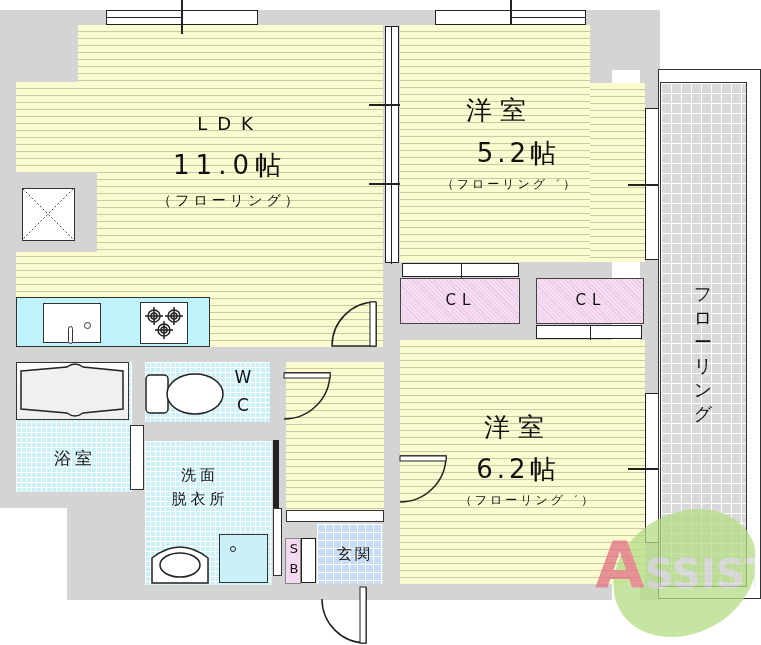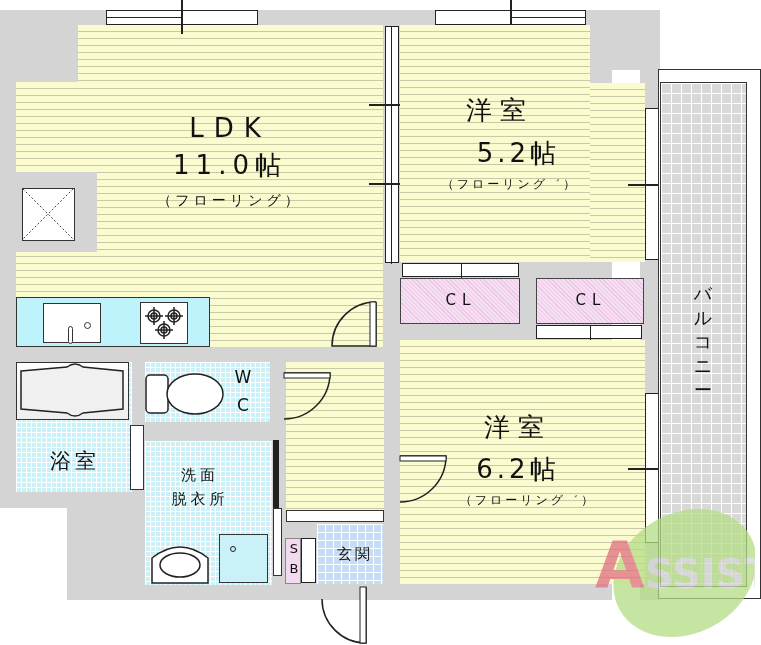--- a/index.html
+++ b/index.html
@@ -58,21 +58,21 @@
           <line x1="4" y1="13" x2="22" y2="13"></line>
         <line x1="33" y1="4" x2="33" y2="22"></line>
           <line x1="24" y1="13" x2="42" y2="13"></line>
         <line x1="23" y1="18" x2="23" y2="36"></line>
           <line x1="14" y1="27" x2="32" y2="27"></line>
       </g>
     </svg>
   </div>
 </div>
 
-<div class="abs label" style="left:150px;top:113px;width:160px;font-size:26px;letter-spacing:10px;">LDK</div>
+<div class="abs label" style="left:150px;top:113px;width:160px;font-size:18px;letter-spacing:10px;">LDK</div>
 <div class="abs label" style="left:150px;top:148px;width:160px;font-size:26px;letter-spacing:6px;">11.0帖</div>
 <div class="abs label" style="left:130px;top:192px;width:200px;font-size:14px;letter-spacing:4px;">（フローリング）</div>
 
 <div class="abs win" style="left:106px;top:10px;width:152px;height:15px;">
     <div class="abs dline" style="left:0;top:6px;width:74px;height:1px;"></div>
   </div>
 <div class="abs dline" style="left:181px;top:0;width:1.5px;height:34px;"></div>
 <div class="abs win" style="left:435px;top:10px;width:151px;height:15px;">
     <div class="abs dline" style="left:75px;top:6px;width:75px;height:1px;"></div>
   </div>
@@ -111,36 +111,36 @@
 <div class="abs label" style="left:438px;top:492px;width:180px;font-size:12px;letter-spacing:3px;">（フローリング゛）</div>
 <div class="abs win" style="left:645px;top:393px;width:14px;height:150px;"></div>
 <div class="abs dline" style="left:628px;top:468px;width:50px;height:1.5px;"></div>
 <svg class="abs" style="left:386px;top:450px;" width="62" height="56">
     <path d="M14 6 H60 A46 46 0 0 1 14 52" fill="none" stroke="#222" stroke-width="1.5"></path>
     <rect x="14" y="6" width="46" height="5" fill="#fff" stroke="#222"></rect>
   </svg>
 
 <div class="abs" style="left:658px;top:69px;width:103px;height:530px;border:1.5px solid #333;background:#fff;"></div>
 <div class="abs balc" style="left:660px;top:82px;width:87px;height:505px;"></div>
-<div class="abs label" style="left:693px;top:282px;width:20px;font-size:18px;line-height:24px;white-space:normal;word-break:break-all;">バルコニー</div>
+<div class="abs label" style="left:693px;top:282px;width:20px;font-size:18px;line-height:24px;white-space:normal;word-break:break-all;">フローリング</div>
 
 <div class="abs floor" style="left:286px;top:362px;width:98px;height:148px;"></div>
 <div class="abs wall" style="left:286px;top:510px;width:98px;height:12px;background:#fff;border:1.5px solid #333;"></div>
 <svg class="abs" style="left:330px;top:298px;" width="50" height="52">
     <path d="M46 4 V48 H2 A44 44 0 0 1 46 4" fill="none" stroke="#222" stroke-width="1.5"></path>
     <rect x="40" y="4" width="6" height="44" fill="#fff" stroke="#222"></rect>
   </svg>
 
 <div class="abs tile" style="left:16px;top:362px;width:116px;height:130px;"></div>
 <div class="abs white-box" style="left:16px;top:362px;width:113px;height:58px;background:linear-gradient(#fff,#eee);">
   <svg width="110" height="54">
       <path d="M4 8 L50 4 Q58 -2 66 4 L106 8 L106 46 L66 50 Q58 56 50 50 L4 46 Z" fill="#f0f0f0" stroke="#222" stroke-width="1.5"></path>
     </svg>
 </div>
-<div class="abs label" style="left:40px;top:447px;width:70px;font-size:21px;letter-spacing:4px;">浴室</div>
+<div class="abs label" style="left:40px;top:447px;width:70px;font-size:17px;letter-spacing:4px;">浴室</div>
 <div class="abs white-box" style="left:130px;top:425px;width:14px;height:65px;"></div>
 
 <div class="abs tile" style="left:145px;top:362px;width:125px;height:60px;"></div>
 <svg class="abs" style="left:145px;top:370px;" width="80" height="50">
     <rect x="1" y="5" width="22" height="38" rx="4" fill="#fff" stroke="#222" stroke-width="1.5"></rect>
     <ellipse cx="50" cy="24" rx="28" ry="20" fill="#fff" stroke="#222" stroke-width="1.5"></ellipse>
   </svg>
 <div class="abs label" style="left:233px;top:367px;width:20px;font-size:17px;">W</div>
 <div class="abs label" style="left:233px;top:395px;width:20px;font-size:17px;">C</div>
 <svg class="abs" style="left:270px;top:363px;" width="62" height="58">

